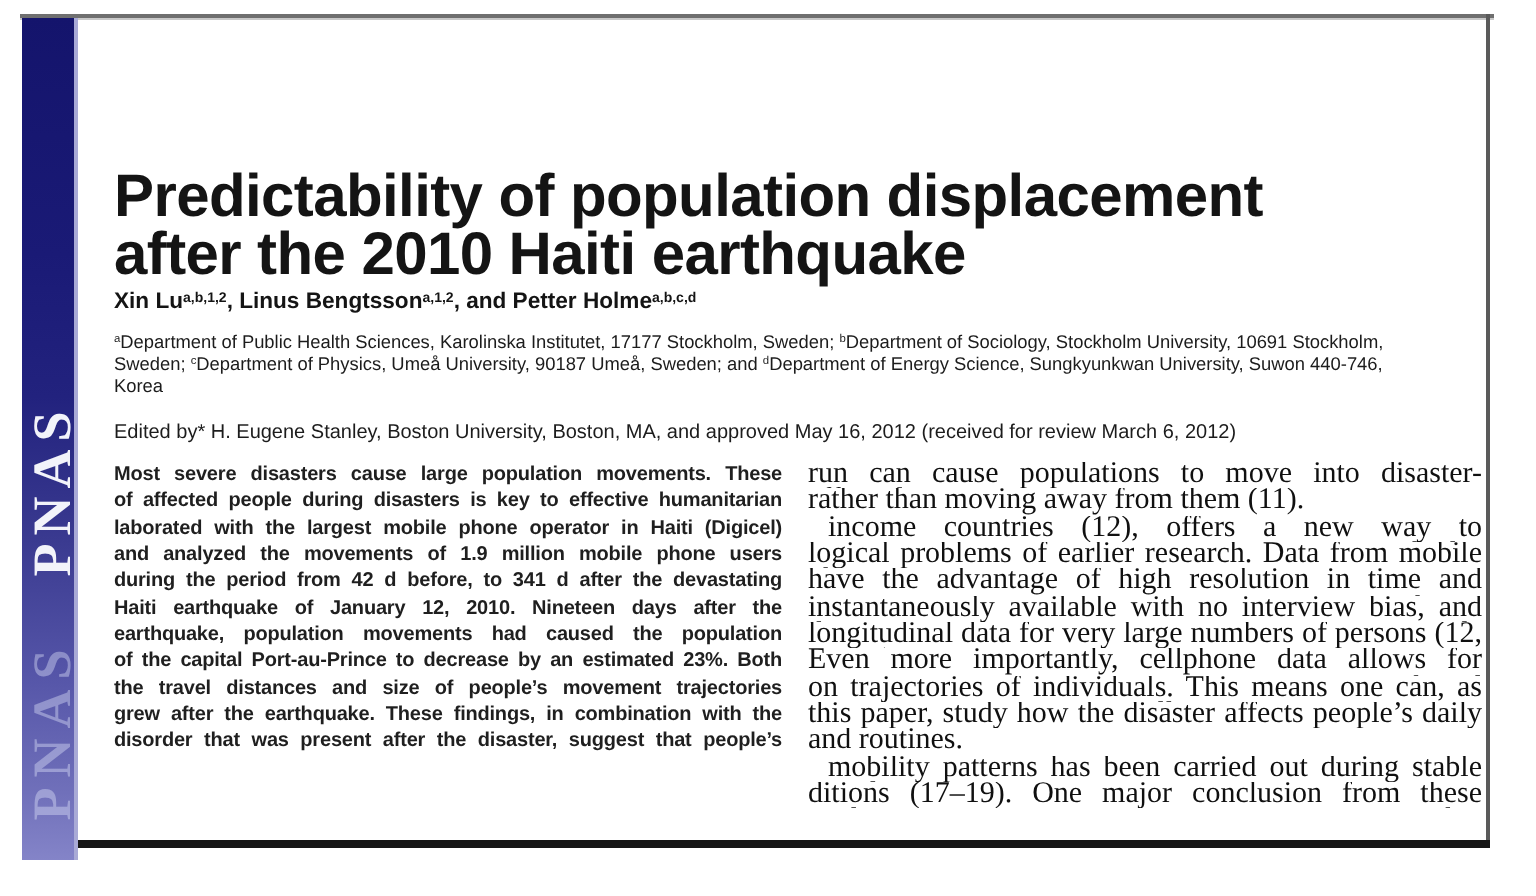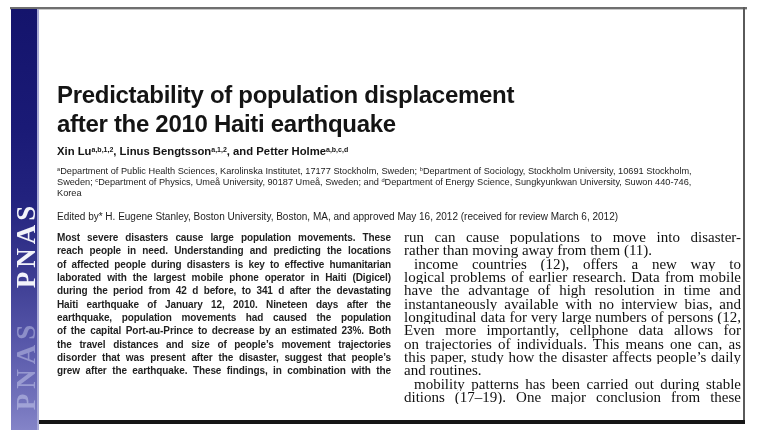--- a/index.html
+++ b/index.html
@@ -17,21 +17,21 @@
          background:linear-gradient(180deg,#14146c 0%,#1a1a76 28%,#22227e 45%,#3a3a90 62%,#5555a8 78%,#7070ba 92%,#8484c8 100%);
          border-right:2px solid #a9aad6;}
   .spine-text{position:absolute;transform:rotate(-90deg);transform-origin:0 0;
               font-family:"Liberation Serif",serif;font-weight:bold;text-align:center;
               font-size:27px;line-height:26px;z-index:2;}
   .spine-solid{left:13px;top:304px;width:118px;color:#f2f3fa;letter-spacing:4px;}
   .spine-faint{left:13px;top:430px;width:130px;color:rgba(228,232,252,0.40);letter-spacing:5px;}
 
   
   .title{position:absolute;left:57px;top:64px;width:660px;font-weight:bold;
-         font-size:24px;line-height:29px;letter-spacing:-0.3px;color:#141414;white-space:pre-line;}
+         font-size:30px;line-height:29px;letter-spacing:-0.3px;color:#141414;white-space:pre-line;}
   .authors{position:absolute;left:57px;top:145px;width:660px;font-weight:bold;font-size:11.3px;color:#141414;}
   .affiliations{position:absolute;left:57px;top:166px;width:650px;font-size:9.2px;line-height:11px;color:#1c1c1c;}
   .edited{position:absolute;left:57px;top:211px;width:680px;font-size:10px;color:#1c1c1c;}
   sup{font-size:0.62em;vertical-align:baseline;position:relative;top:-0.45em;line-height:0;}
 
   
   .col{position:absolute;top:231px;overflow:hidden;}
   .col-abstract{left:57px;width:334px;height:192px;font-weight:bold;
                 font-size:10px;line-height:13.35px;color:#1f1f1f;letter-spacing:-0.1px;}
   .col-body{left:404px;width:337px;height:197px;font-family:"Liberation Serif",serif;
@@ -58,30 +58,30 @@
 after the 2010 Haiti earthquake</h1>
 
   <div class="authors">Xin Lu<sup>a,b,1,2</sup>, Linus Bengtsson<sup>a,1,2</sup>, and Petter Holme<sup>a,b,c,d</sup></div>
 
   <div class="affiliations"><sup>a</sup>Department of Public Health Sciences, Karolinska Institutet, 17177 Stockholm, Sweden; <sup>b</sup>Department of Sociology, Stockholm University, 10691 Stockholm, Sweden; <sup>c</sup>Department of Physics, Umeå University, 90187 Umeå, Sweden; and <sup>d</sup>Department of Energy Science, Sungkyunkwan University, Suwon 440-746, Korea</div>
 
   <div class="edited">Edited by* H. Eugene Stanley, Boston University, Boston, MA, and approved May 16, 2012 (received for review March 6, 2012)</div>
 
   <div class="col col-abstract">
       <div class="jline">Most severe disasters cause large population movements. These</div>
-      <div class="jline">reach people in need. Understanding and predicting the locations</div>
       <div class="jline">of affected people during disasters is key to effective humanitarian</div>
       <div class="jline">laborated with the largest mobile phone operator in Haiti (Digicel)</div>
+      <div class="jline">and analyzed the movements of 1.9 million mobile phone users</div>
       <div class="jline">during the period from 42 d before, to 341 d after the devastating</div>
       <div class="jline">Haiti earthquake of January 12, 2010. Nineteen days after the</div>
       <div class="jline">earthquake, population movements had caused the population</div>
       <div class="jline">of the capital Port-au-Prince to decrease by an estimated 23%. Both</div>
       <div class="jline">the travel distances and size of people’s movement trajectories</div>
+      <div class="jline">grew after the earthquake. These findings, in combination with the</div>
       <div class="jline">disorder that was present after the disaster, suggest that people’s</div>
-      <div class="jline">grew after the earthquake. These findings, in combination with the</div>
     </div>
 
   <div class="col col-body">
     <div class="para">
         <div class="jline">run can cause populations to move into disaster-affected areas</div>
         <div class="jline last-left">rather than moving away from them (11).</div>
       </div>
     <div class="para indent">
         <div class="jline">income countries (12), offers a new way to circumvent methodo-</div>
         <div class="jline">logical problems of earlier research. Data from mobile phones</div>

